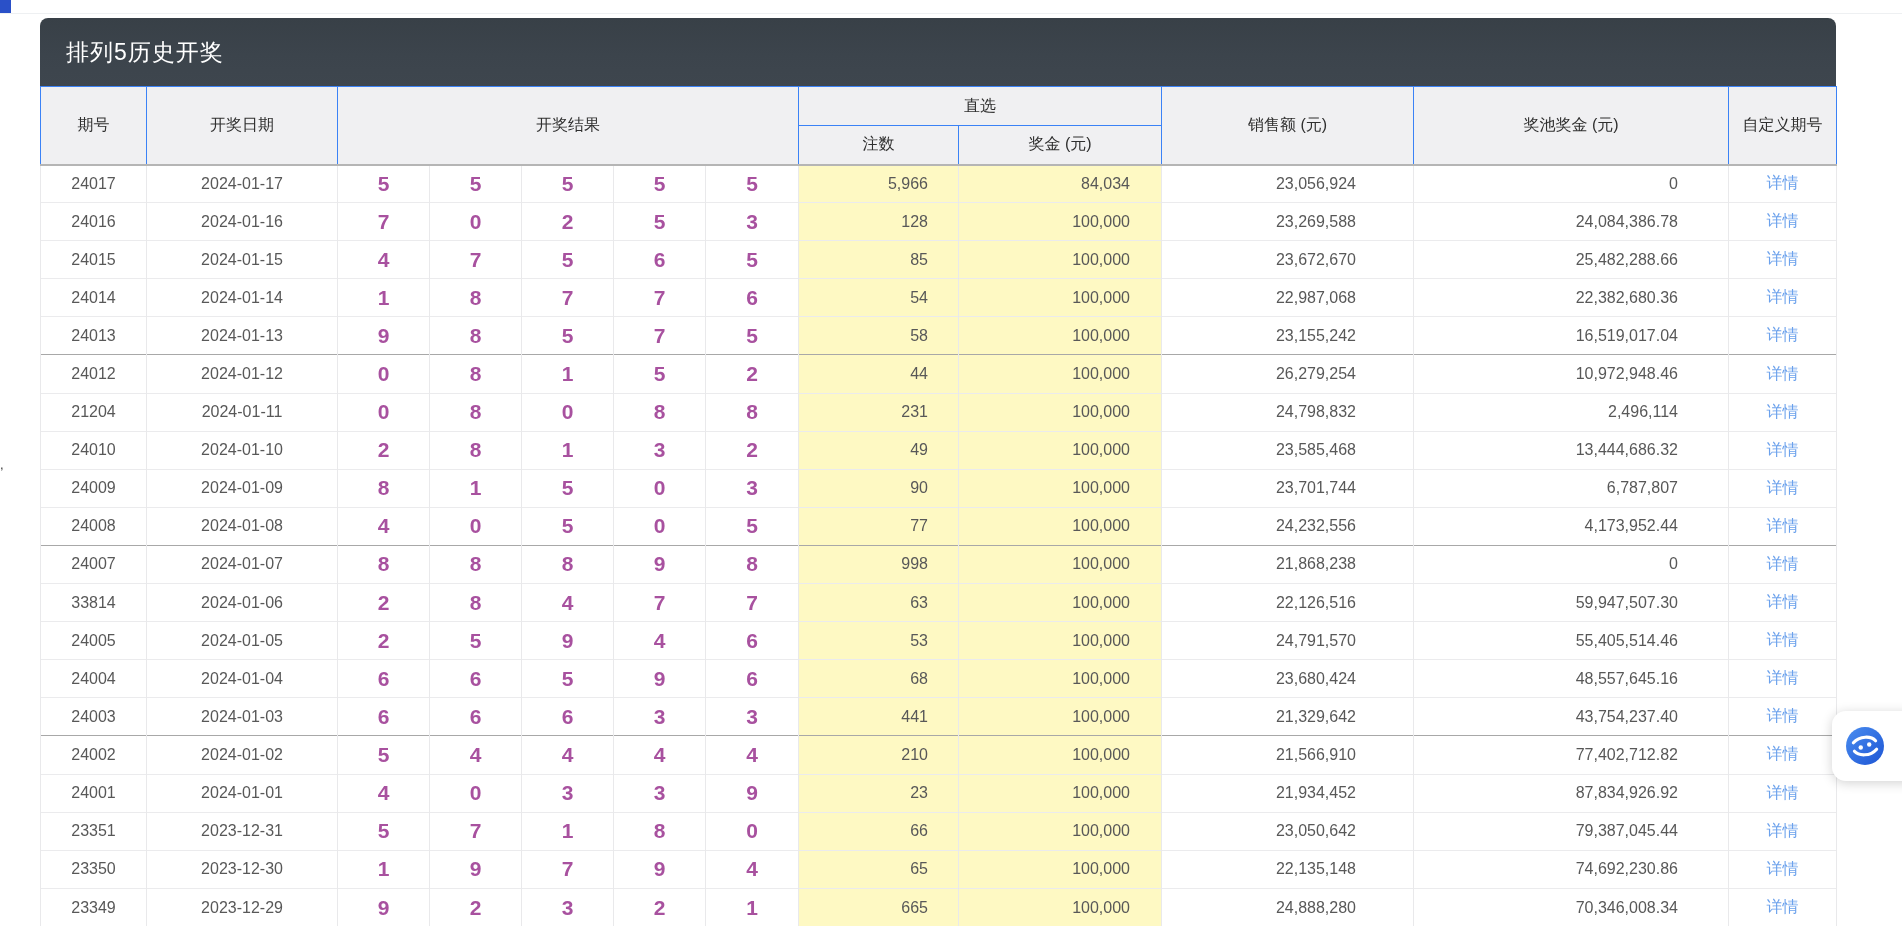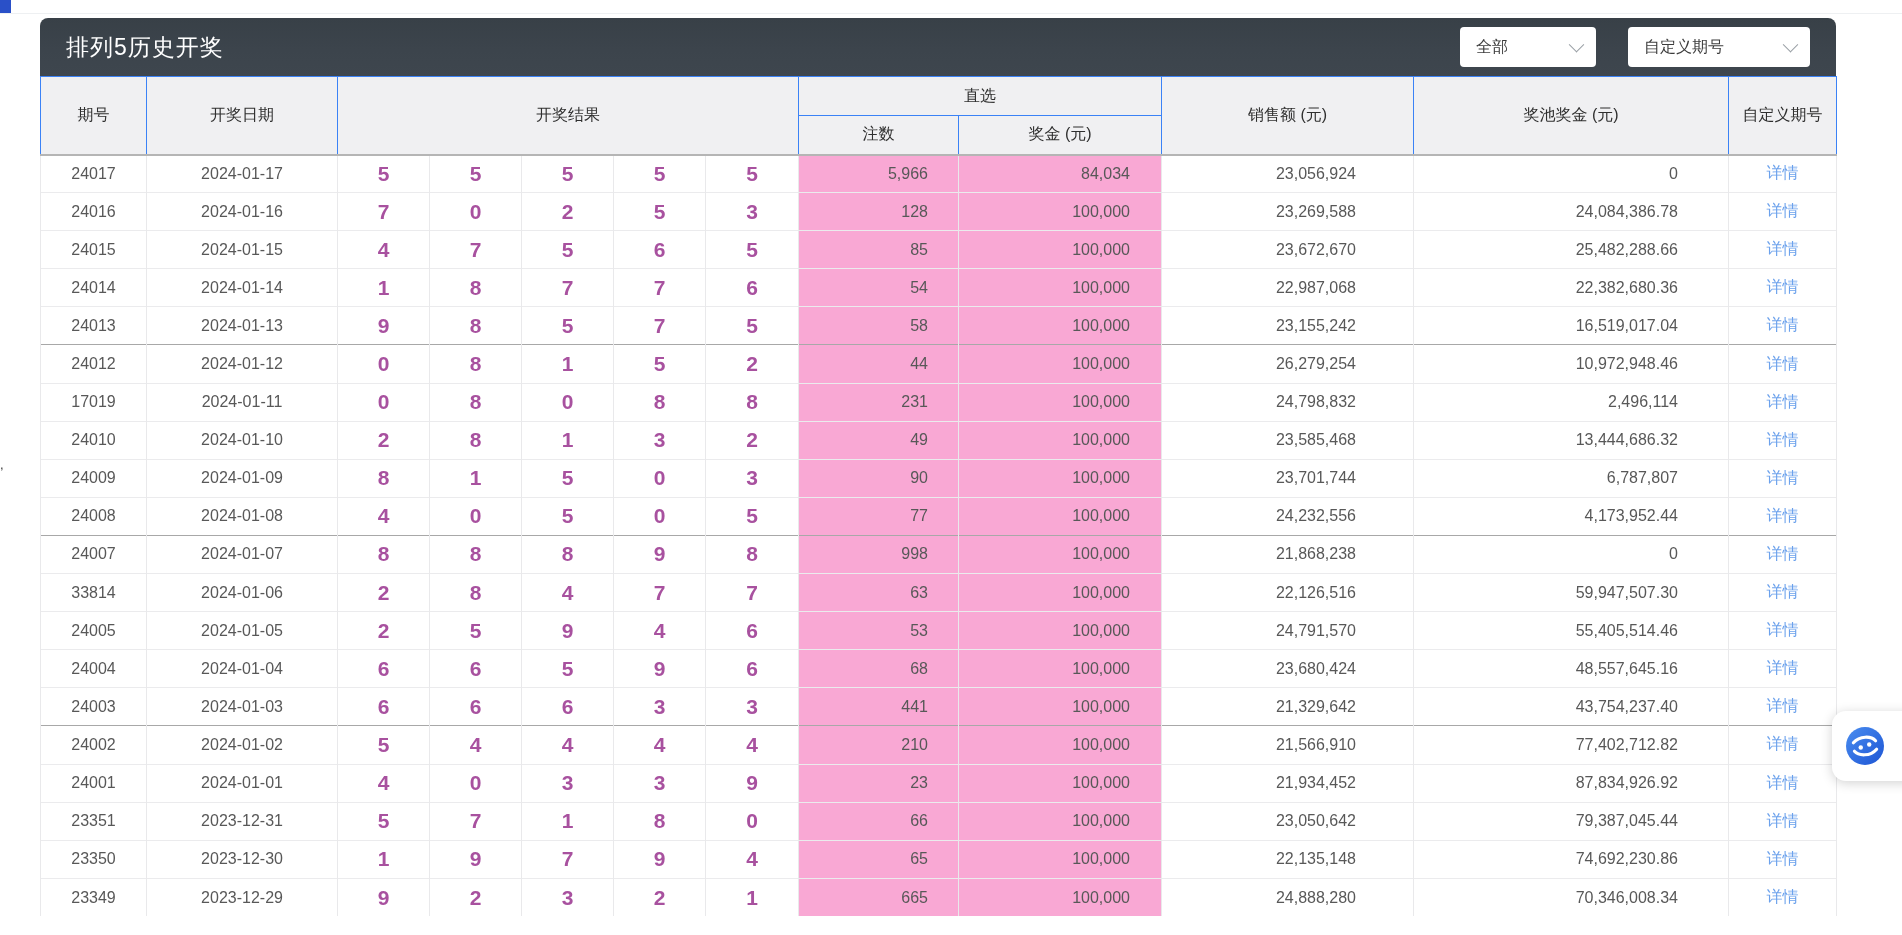--- a/index.html
+++ b/index.html
@@ -6,21 +6,21 @@
   html,body { width:1902px; height:935px; overflow:hidden; background:#fff;
     font-family:"Liberation Sans","DejaVu Sans",sans-serif; }
 
   .corner-square { position:absolute; top:0; left:0; width:11px; height:13px; background:#2a50c8; }
   .top-line { position:absolute; top:13px; left:0; width:1902px; height:1px; background:#eef0f2; }
   .stray-mark { position:absolute; top:459px; left:0; width:5px; height:11px; color:#3a3a3a;
     font-size:13px; line-height:11px; }
 
   .panel { position:absolute; top:18px; left:40px; width:1796px; }
 
-  .panel-header { height:58px; background:linear-gradient(180deg,#384047 0%,#3c444c 55%,#3e464e 100%);
+  .panel-header { height:68px; background:linear-gradient(180deg,#384047 0%,#3c444c 55%,#3e464e 100%);
     border-radius:8px 8px 0 0; display:flex; align-items:center; padding:0 26px; }
   .panel-title { color:#fff; font-size:23px; font-weight:500; letter-spacing:1px; }
   .filters { margin-left:auto; display:flex; gap:32px; }
   .select { background:#fff; border-radius:4px; height:40px; display:flex; align-items:center;
     padding:0 14px 0 16px; font-size:16px; color:#3c3c3c; cursor:pointer; }
   .select.narrow { width:136px; }
   .select.wide { width:182px; }
   .chev { margin-left:auto; width:11px; height:11px; border-right:1.6px solid #9aa0a6;
     border-bottom:1.6px solid #9aa0a6; transform:rotate(45deg) translate(-2px,-2px); }
 
@@ -29,21 +29,21 @@
     border:1px solid #3b82f6; }
   thead tr.tier1 th, thead tr.tier2 th { height:39px; }
   thead { border-bottom:2px solid #b5b5b5; }
   thead th.span-both { height:78px; }
 
   tbody td { height:38.1px; border-left:1px solid #e9e9eb; border-right:1px solid #e9e9eb;
     border-top:1px solid #ebebed; font-size:16px; color:#585858; text-align:center;
     white-space:nowrap; overflow:hidden; }
   tbody tr.group-start td { border-top:1px solid #a8a8a8; }
   td.digit { color:var(--digit-color); font-weight:bold; font-size:21px; }
-  td.shaded { background:#f9a8d4;padding-left:40px; }
+  td.shaded { background:#fef9c3;padding-left:40px; }
   td.num-r { text-align:right; }
   td.bets  { padding-right:30px; }
   td.prize { padding-right:31px; }
   td.sales { padding-right:57px; }
   td.jackpot { padding-right:50px; }
   td.announce a { color:var(--link-color); text-decoration:none; font-size:16px; cursor:pointer;text-align:right; }
 
   .assistant { position:absolute; top:711px; left:1832px; width:92px; height:70px; background:#fff;
     border-radius:14px; box-shadow:0 2px 12px rgba(0,0,0,0.18); display:flex; align-items:center;
     padding-left:14px; cursor:pointer; }
@@ -52,30 +52,20 @@
 </head>
 <body>
 
 <div class="corner-square"></div>
 <div class="top-line"></div>
 <div class="stray-mark">,</div>
 
 <div class="panel">
   <div class="panel-header">
     <div class="panel-title">排列5历史开奖</div>
-    <div class="filters">
-      <div class="select narrow">
-        <span>全部</span>
-        <span class="chev"></span>
-      </div>
-      <div class="select wide">
-        <span>自定义期号</span>
-        <span class="chev"></span>
-      </div>
-    </div>
   </div>
 
   <table>
     <colgroup>
       <col style="width:106px">
         <col style="width:191px">
       <col style="width:92px">
         <col style="width:92px">
         <col style="width:92px">
         <col style="width:92px">
@@ -180,21 +170,21 @@
           <td class="digit">1</td>
           <td class="digit">5</td>
           <td class="digit">2</td>
           <td class="shaded num-r bets">44</td>
           <td class="shaded num-r prize">100,000</td>
           <td class="num-r sales">26,279,254</td>
           <td class="num-r jackpot">10,972,948.46</td>
           <td class="announce"><a>详情</a></td>
         </tr>
         <tr>
-          <td class="issue">17019</td>
+          <td class="issue">21204</td>
           <td class="date">2024-01-11</td>
           <td class="digit">0</td>
           <td class="digit">8</td>
           <td class="digit">0</td>
           <td class="digit">8</td>
           <td class="digit">8</td>
           <td class="shaded num-r bets">231</td>
           <td class="shaded num-r prize">100,000</td>
           <td class="num-r sales">24,798,832</td>
           <td class="num-r jackpot">2,496,114</td>

